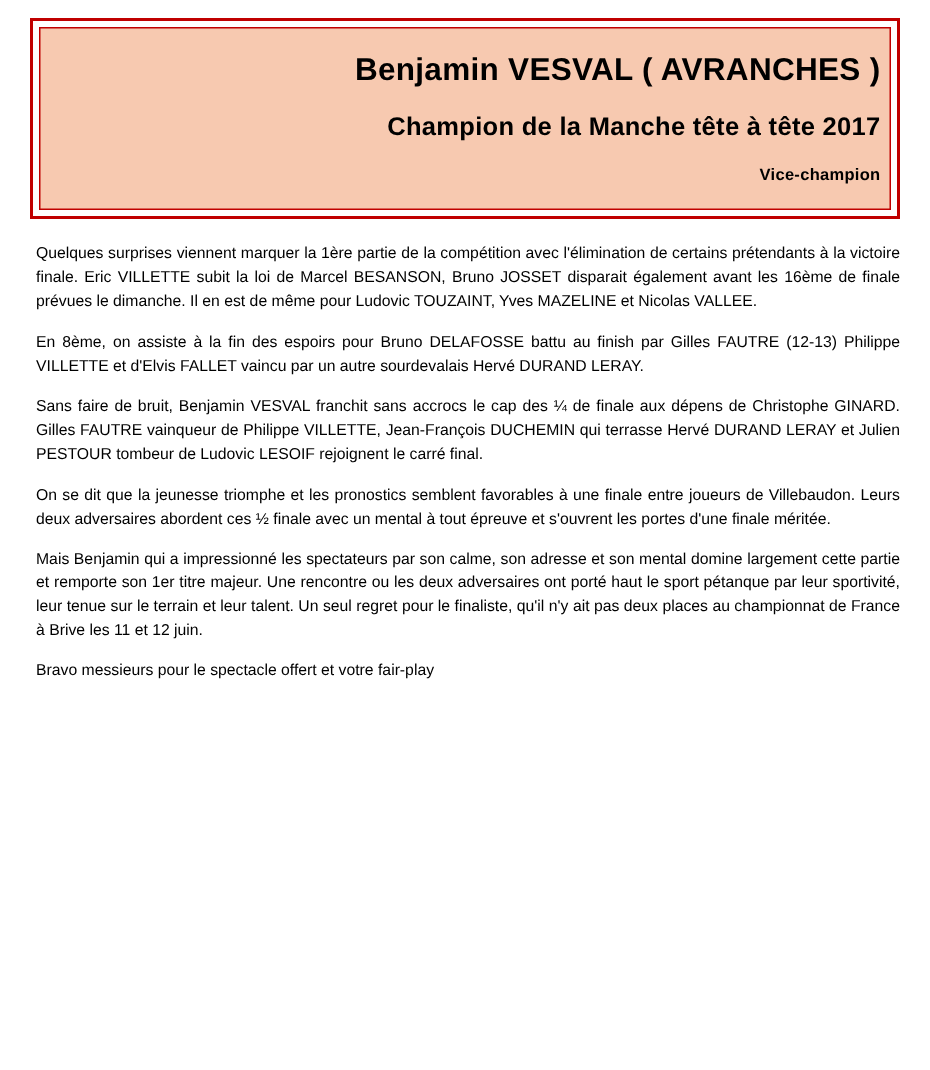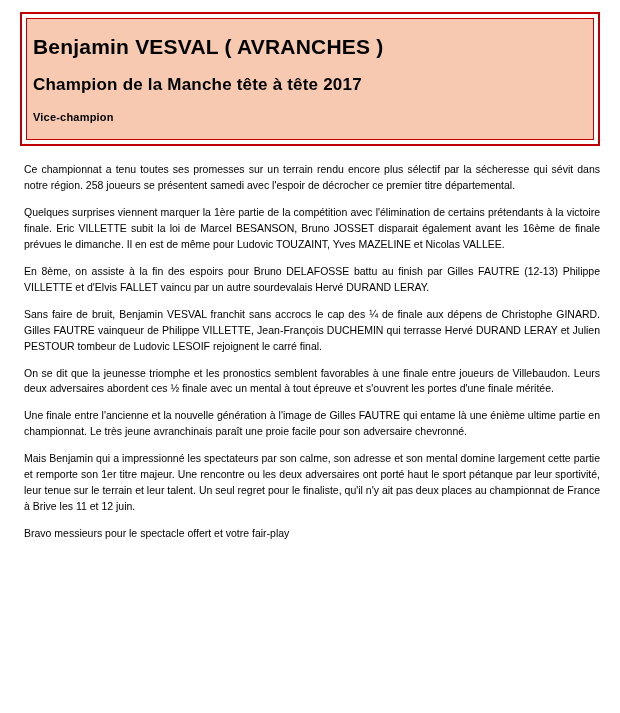--- a/index.html
+++ b/index.html
@@ -25,21 +25,21 @@
   .banner-outer {
     border: 2px solid #c00000;
     background: #ffffff;
     padding: 4px;
     margin: 2px 6px 0 6px;
   }
   .banner-inner {
     border: 1px solid #c00000;
     background: #f7c9b0;
     padding: 10px 6px 14px 6px;
-    text-align: left;
+    text-align: right;
   }
   .banner-line {
     font-weight: bold;
     color: #000000;
     letter-spacing: 0.2px;
   }
   .bl-1 {
     font-size: 21px;
     margin: 6px 0 0 0;
   }
@@ -78,23 +78,21 @@
 
   <div class="banner-outer">
     <div class="banner-inner">
       <div class="banner-line bl-1">Benjamin VESVAL ( AVRANCHES )</div>
       <div class="banner-line bl-2">Champion de la Manche tête à tête 2017</div>
       <div class="banner-line bl-4">Vice-champion</div>
     </div>
   </div>
 
   <div class="body-text">
-    <p class="para">Ce championnat a tenu toutes ses promesses sur un terrain rendu encore plus sélectif par la sécheresse qui sévit dans notre région.  258 joueurs se présentent samedi avec l'espoir de décrocher ce premier titre départemental.</p>
     <p class="para">Quelques surprises viennent marquer la 1ère partie de la compétition avec l'élimination de certains prétendants à la victoire finale. Eric VILLETTE subit la loi de Marcel BESANSON, Bruno JOSSET disparait également avant les 16ème de finale prévues le dimanche. Il en est de même pour Ludovic TOUZAINT, Yves MAZELINE et Nicolas VALLEE.</p>
     <p class="para">En 8ème,  on  assiste à la fin des espoirs  pour Bruno  DELAFOSSE  battu au finish par Gilles  FAUTRE (12-13) Philippe VILLETTE et d'Elvis FALLET vaincu par un autre sourdevalais Hervé DURAND LERAY.</p>
     <p class="para">Sans faire de bruit, Benjamin VESVAL franchit sans accrocs  le cap des ¼ de finale aux dépens de Christophe GINARD. Gilles FAUTRE vainqueur de Philippe VILLETTE, Jean-François DUCHEMIN qui terrasse Hervé DURAND LERAY et Julien PESTOUR tombeur de Ludovic LESOIF rejoignent le carré final.</p>
     <p class="para">On se dit que la jeunesse triomphe et les pronostics semblent favorables à une finale entre joueurs de Villebaudon. Leurs deux adversaires abordent ces ½ finale avec un mental à tout épreuve et s'ouvrent les portes d'une finale méritée.</p>
-    <p class="para">Une finale entre l'ancienne et la nouvelle génération à l'image de Gilles FAUTRE qui entame là une énième ultime partie en championnat. Le très jeune avranchinais paraît une proie facile pour son adversaire chevronné.</p>
     <p class="para">Mais Benjamin  qui a impressionné les spectateurs par son calme, son adresse et son mental domine largement cette partie et remporte son 1er titre majeur. Une rencontre ou les deux adversaires ont porté haut le sport pétanque par leur sportivité, leur tenue sur le terrain et leur talent. Un seul regret pour le finaliste,  qu'il n'y ait pas deux places au championnat de France à Brive les 11 et 12 juin.</p>
     <p class="para last-para">Bravo messieurs pour le spectacle offert et votre fair-play</p>
   </div>
 
 </div>
 
 </body></html>

